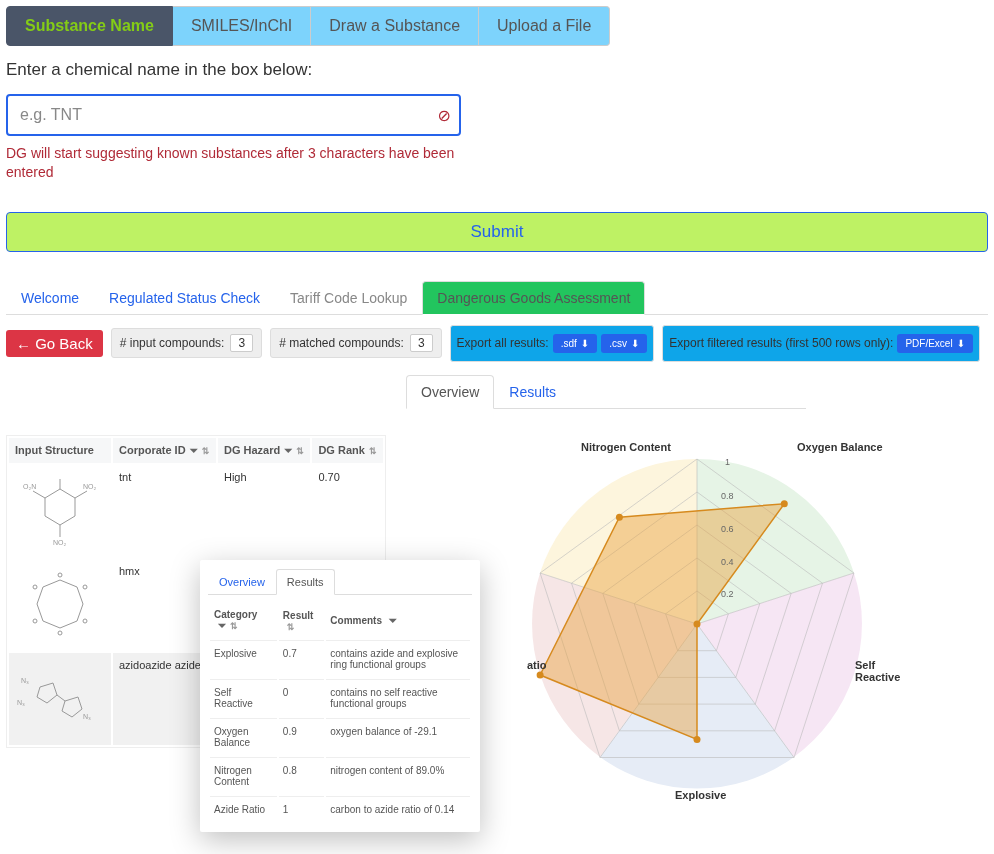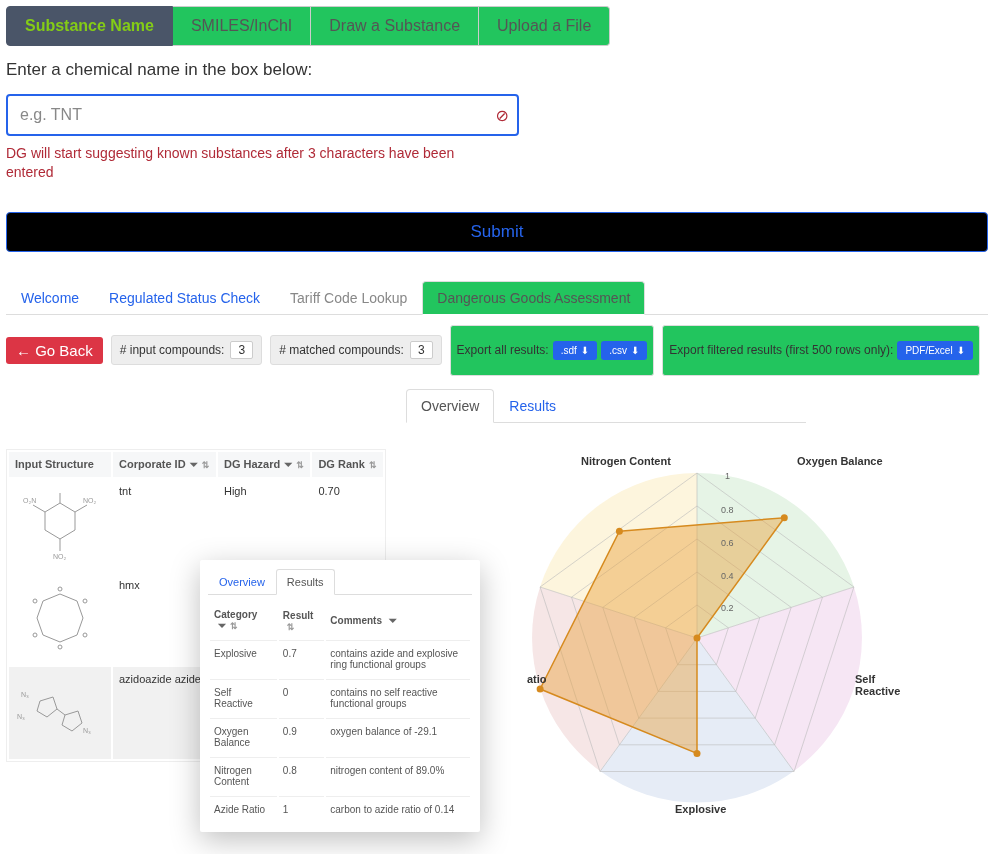--- a/index.html
+++ b/index.html
@@ -1,47 +1,47 @@
 <!DOCTYPE html>
 <html><head>
 <meta charset="utf-8">
 <style>
 * { box-sizing: border-box; margin: 0; padding: 0; }
 body { font-family: -apple-system, BlinkMacSystemFont, "Segoe UI", Helvetica, Arial, sans-serif; font-size: 13px; color: #333; background: #fff; width: 994px; }
 .container { padding: 6px; }
 
 
 .input-tabs { display: flex; gap: 0; margin-bottom: 14px; }
-.input-tab { padding: 10px 18px; border: 1px solid #ccc; background: #22c55e; font-size: 16px; color: #555; cursor: pointer; }
+.input-tab { padding: 10px 18px; border: 1px solid #ccc; background: #7dd3fc; font-size: 16px; color: #555; cursor: pointer; }
 .input-tab.active { background: #4a5568; color: #84cc16; border-color: #4a5568; font-weight: 700; }
 .input-tab + .input-tab { border-left: none; }
 .input-tab:first-child { border-radius: 4px 0 0 4px; }
 .input-tab:last-child { border-radius: 0 4px 4px 0; }
 
 .prompt-label { font-size: 17px; color: #333; margin-bottom: 14px; display: block; }
-.search-row { position: relative; width: 513px; }
+.search-row { position: relative; width: 455px; }
 .search-input { width: 100%; padding: 10px 36px 10px 12px; border: 2px solid #2563eb; border-radius: 4px; font-size: 16px; color: #888; outline: none; }
 .search-input::placeholder { color: #888; }
 .warn-icon { position: absolute; right: 10px; top: 50%; transform: translateY(-50%); color: #b02a37; font-size: 16px; }
 .hint { color: #b02a37; font-size: 14px; margin-top: 8px; max-width: 455px; line-height: 1.35; }
 
-.submit-btn { width: 100%; margin-top: 30px; padding: 9px; border: 1px solid #2563eb; border-radius: 4px; background: #000000; color: #2563eb; font-size: 17px; cursor: pointer; }
+.submit-btn { width: 100%; margin-top: 30px; padding: 9px; border: 1px solid #2563eb; border-radius: 4px; background: #bef264; color: #2563eb; font-size: 17px; cursor: pointer; }
 
 
 .nav-tabs { display: flex; gap: 0; margin-top: 28px; border-bottom: 1px solid #ddd; font-size: 14px; }
 .nav-tab { padding: 8px 14px; color: #2563eb; cursor: pointer; border: 1px solid transparent; border-bottom: none; position: relative; top: 1px; }
 .nav-tab.muted { color: #888; }
 .nav-tab.active { color: #555; border-color: #ddd; border-bottom: 1px solid #fff; background: #22c55e; border-radius: 4px 4px 0 0; }
 
 
 .toolbar { display: flex; gap: 8px; margin-top: 10px; font-size: 12px; flex-wrap: wrap; align-items: center; }
 .btn-red { background: #dc3545; color: #fff; border: none; padding: 5px 10px; border-radius: 3px; cursor: pointer; font-size: 15px; }
 .info-badge { background: #eee; border: 1px solid #ddd; padding: 5px 8px; border-radius: 3px; display: inline-flex; align-items: center; gap: 6px; }
 .count-box { background: #fff; border: 1px solid #ccc; padding: 1px 7px; border-radius: 2px; }
-.export-group { background: #22c55e; border: 1px solid #ddd; padding: 15px 6px; border-radius: 3px; display: inline-flex; align-items: center; gap: 4px; }
+.export-group { background: #0ea5e9; border: 1px solid #ddd; padding: 8px 6px; border-radius: 3px; display: inline-flex; align-items: center; gap: 4px; }
 .btn-blue { background: #2563eb; color: #fff; border: none; padding: 4px 8px; border-radius: 3px; cursor: pointer; font-size: 10px; display: inline-flex; align-items: center; gap: 4px; }
 
 
 .main-row { display: flex; gap: 20px; margin-top: 12px; align-items: center; position: relative; }
 .left-table { width: 380px; border: 1px solid #eee; font-size: 11px; }
 .left-table th, .left-table td { text-align: left; padding: 6px 6px; vertical-align: top; }
 .left-table thead { background: #f6f7f8; }
 .left-table thead th { font-weight: 600; color: #555; font-size: 11px; position: relative; }
 .sort-icons { font-size: 9px; color: #999; margin-left: 4px; }
 .filter-icon { font-size: 10px; color: #666; margin-left: 4px; }

